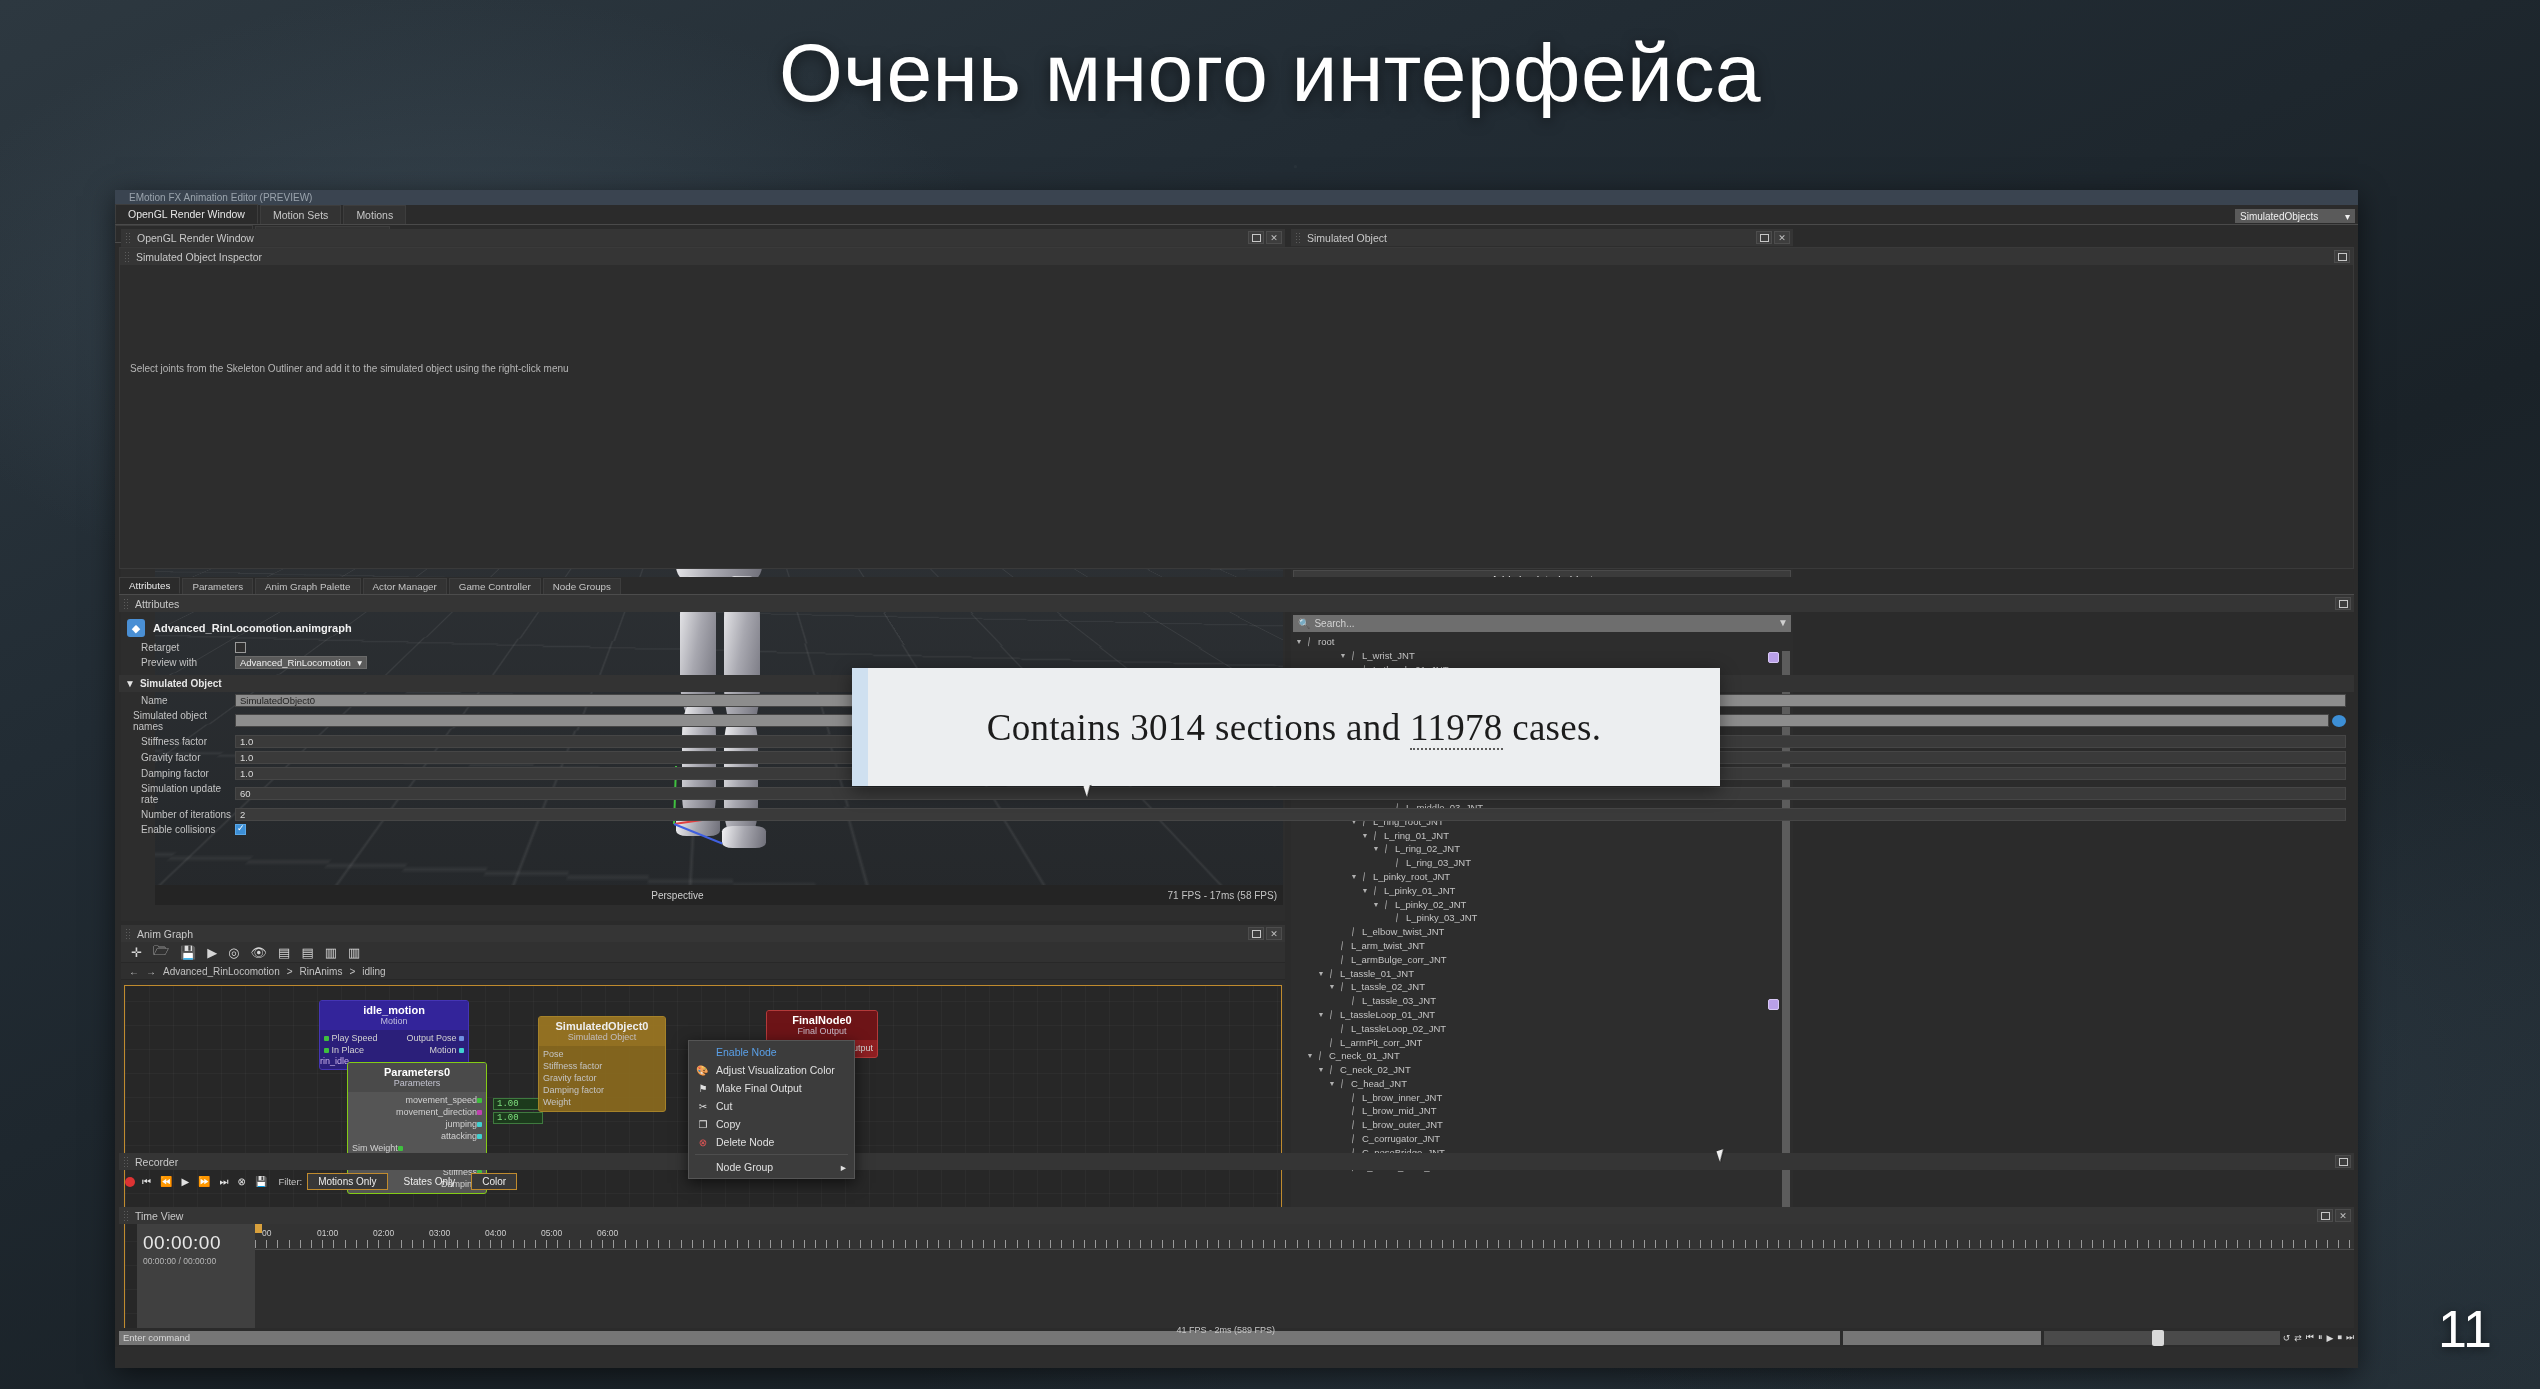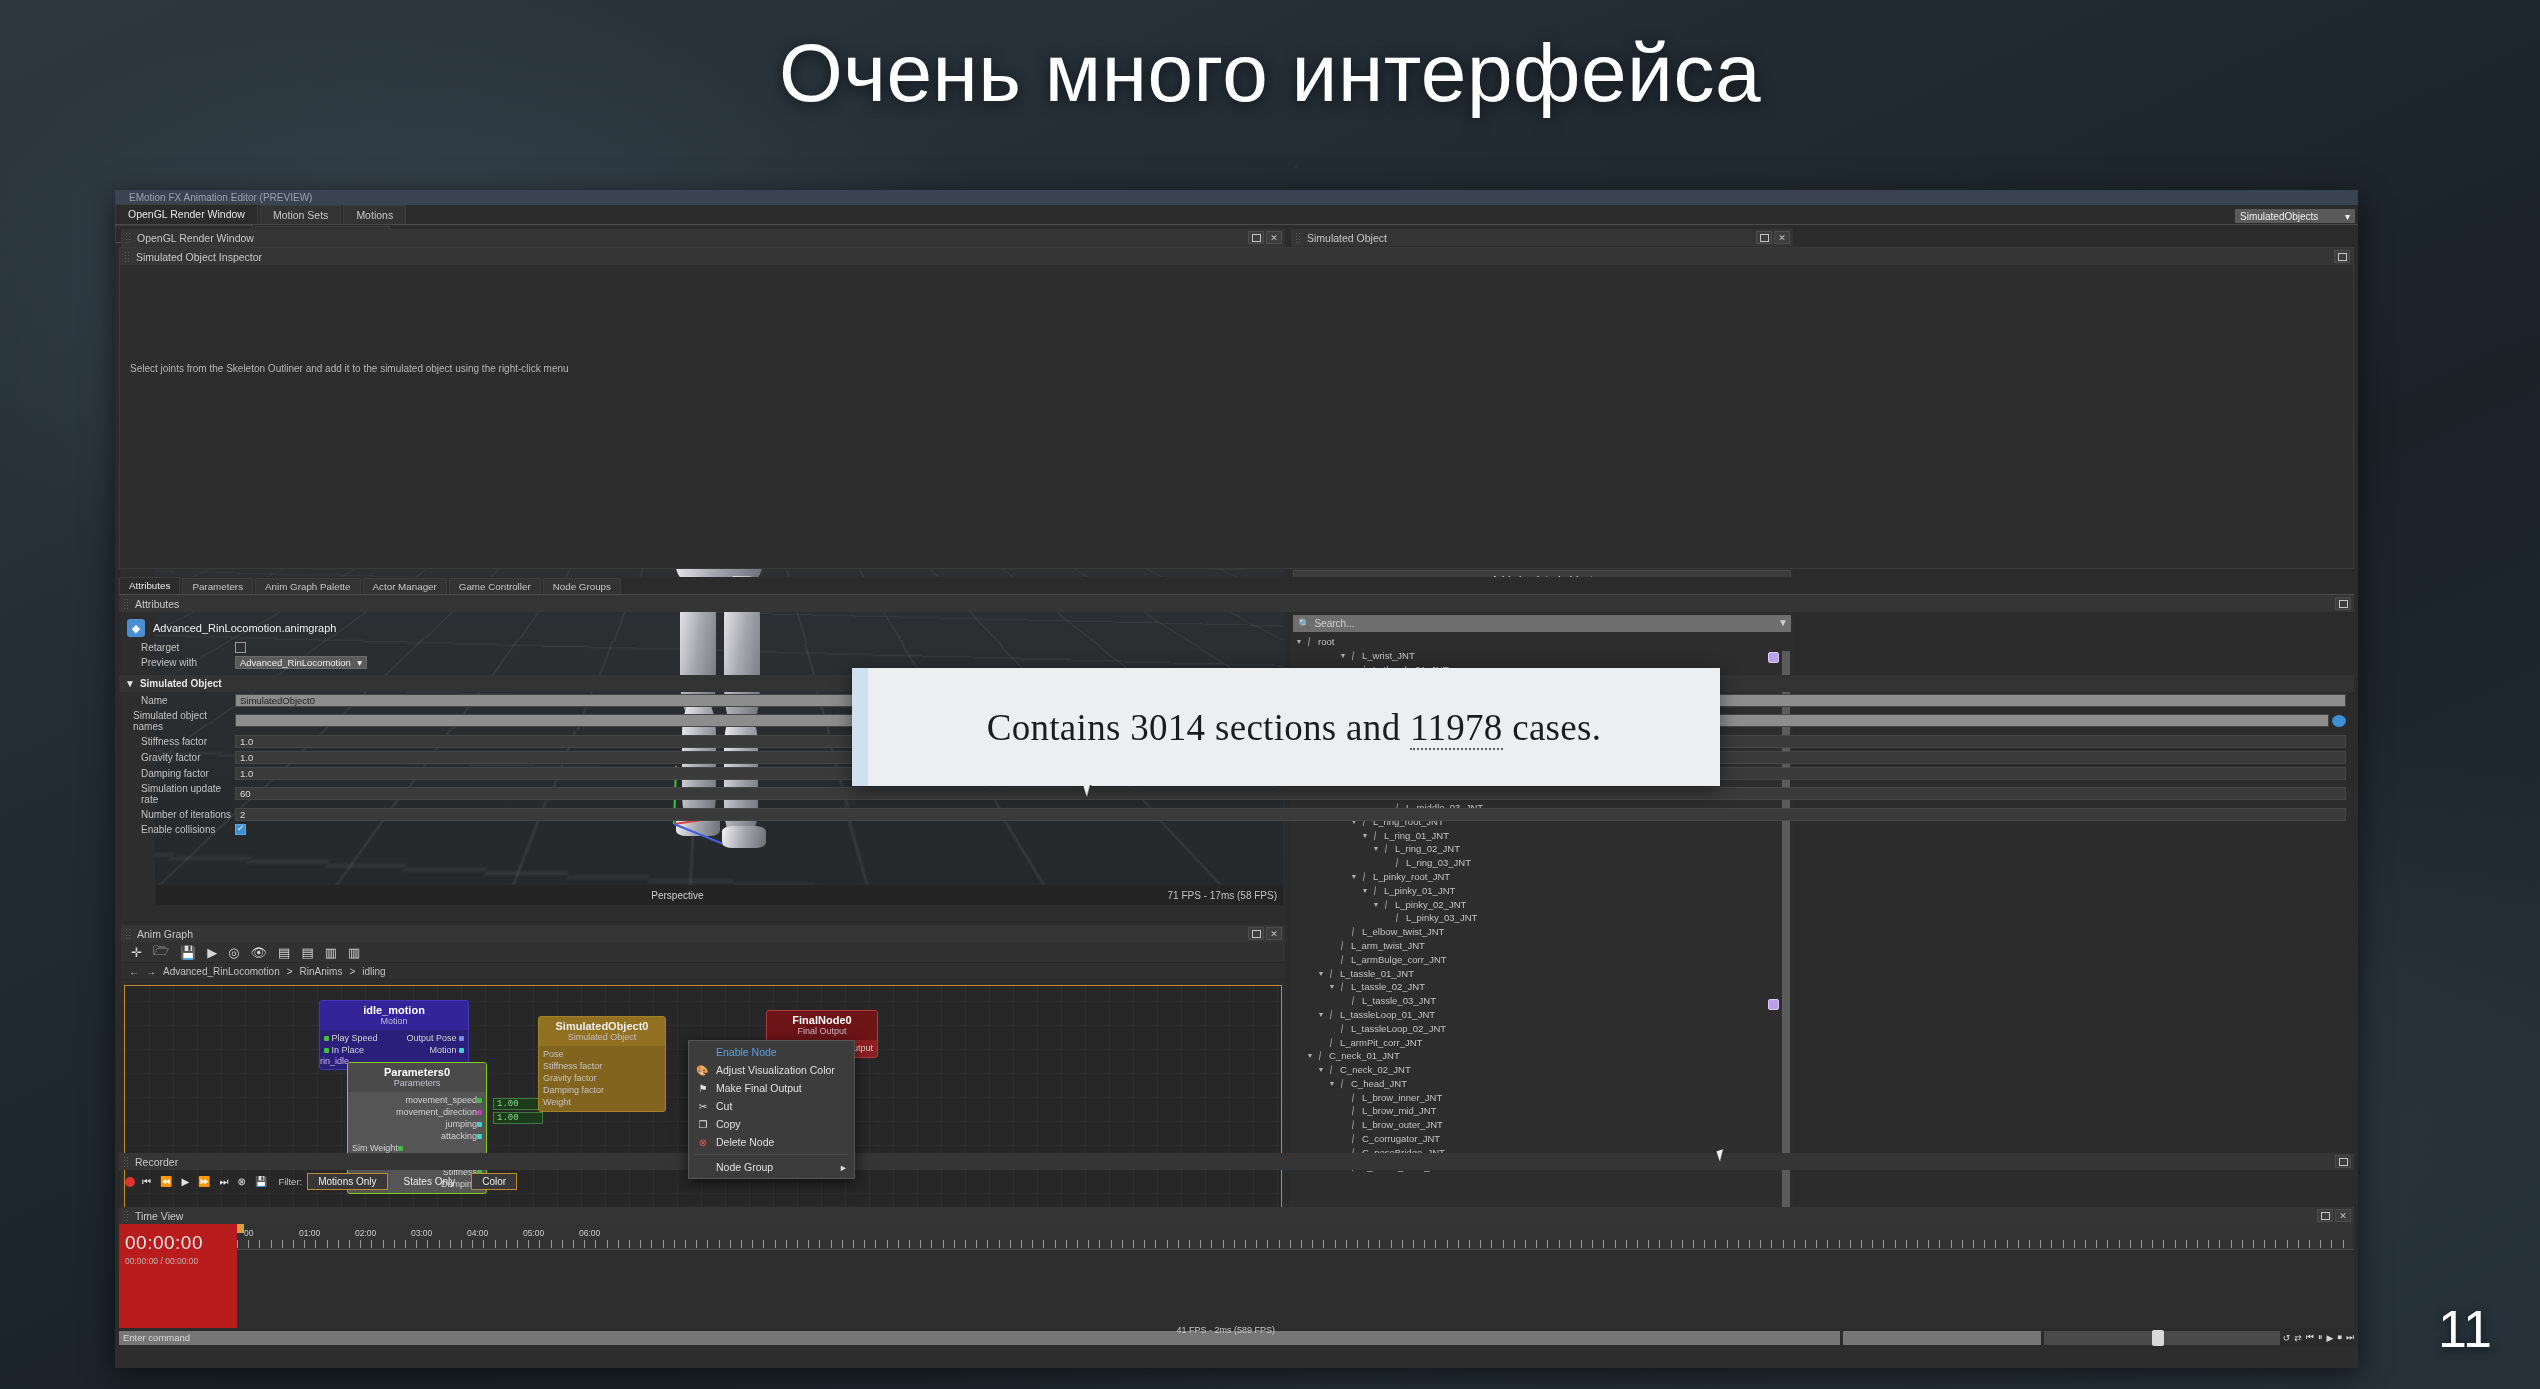--- a/index.html
+++ b/index.html
@@ -220,21 +220,21 @@
     font-size:10px;color:#efefef;
   }
   .tabstrip{display:flex;align-items:flex-end;height:18px;background:#2b2b2b;border-bottom:1px solid #4c4c4c;}
   .tabstrip .t{padding:2px 9px;font-size:9.8px;color:#c6c6c6;background:#333;margin-right:2px;border:1px solid #3d3d3d;border-bottom:none;}
   .tabstrip .t.active{background:#2b2b2b;color:#eaeaea;border-bottom:1px solid #2b2b2b;}
   #insp1{position:absolute;left:4px;right:4px;top:22px;height:322px;background:#2d2d2d;border:1px solid #3a3a3a;}
   .hint{padding:10px;font-size:10px;color:#b6b6b6;}
   #attr-panel{position:absolute;left:4px;right:4px;top:352px;height:570px;}
   .attr-head{display:flex;align-items:center;gap:8px;padding:7px 8px 3px;}
   .ag-badge{width:18px;height:18px;background:#4a8fd4;border-radius:3px;display:flex;align-items:center;justify-content:center;color:#fff;font-size:11px;}
-  .attr-name{font-size:11px;font-weight:normal;color:#f0f0f0;}
+  .attr-name{font-size:11px;font-weight:bold;color:#f0f0f0;}
   .frow{display:flex;align-items:center;padding:1.5px 8px;font-size:10px;}
   .frow .lbl{width:108px;color:#c4c4c4;padding-left:14px;flex:none;}
   .frow .val{flex:1;background:#3a3a3a;border:1px solid #464646;height:13px;display:flex;align-items:center;padding:0 4px;color:#dcdcdc;font-size:9.5px;}
   .chk{width:11px;height:11px;border:1px solid #9a9a9a;background:#2f2f2f;}
   .chk.on{background:#3d8fd6;border-color:#5aa8e8;position:relative;}
   .chk.on::after{content:"✓";position:absolute;left:1px;top:-2px;color:#fff;font-size:9px;}
   .dd{background:#5a5a5a;border:1px solid #6a6a6a;height:13px;display:flex;align-items:center;
       justify-content:space-between;padding:0 4px;color:#efefef;font-size:9.5px;width:132px;}
   .group-hdr{display:flex;align-items:center;gap:5px;background:#333;padding:3px 6px;font-size:10px;color:#e6e6e6;font-weight:bold;margin-top:5px;}
   .val.grey{background:#8d8d8d;color:#1e1e1e;}
@@ -243,21 +243,21 @@
   
   #recorder{position:absolute;left:4px;right:4px;top:928px;height:52px;}
   .rec-tools{display:flex;align-items:center;gap:5px;padding:3px 6px;font-size:11px;color:#ddd;}
   .recdot{width:10px;height:10px;border-radius:50%;background:#d33;}
   .fbtn{padding:0 2px;font-size:10px;color:#e2e2e2;}
   .filter-lbl{font-size:9.5px;color:#c4c4c4;margin-left:4px;}
   .fpill{padding:2px 10px;font-size:10px;color:#ececec;border:1px solid transparent;}
   .fpill.on{border-color:#c08b2e;background:#383838;}
   #timeview{position:absolute;left:4px;right:4px;top:982px;height:136px;}
   .tv-body{position:absolute;left:0;right:0;top:17px;bottom:0;display:flex;}
-  .tv-left{width:118px;background:#b91c1c;padding:8px 6px;}
+  .tv-left{width:118px;background:#404040;padding:8px 6px;margin-left:18px;}
   .tv-big{font-size:19px;color:#e8e8e8;letter-spacing:.5px;}
   .tv-small{font-size:8.5px;color:#b8b8b8;margin-top:2px;}
   .tv-right{flex:1;background:#333;position:relative;}
   .tv-ruler{height:26px;position:relative;border-bottom:1px solid #4a4a4a;}
   .tv-tick{position:absolute;top:4px;font-size:8.5px;color:#cfcfcf;text-align:right;}
   .tv-marks{position:absolute;left:0;right:0;top:16px;height:8px;
     background-image:repeating-linear-gradient(90deg,#9a9a9a 0 1px,transparent 1px 11.2px);}
   .tv-play{position:absolute;left:0;top:0;width:7px;height:9px;background:#d8a03c;}
   .tv-track{position:absolute;left:0;right:0;top:26px;bottom:0;background:#2e2e2e;}
 

